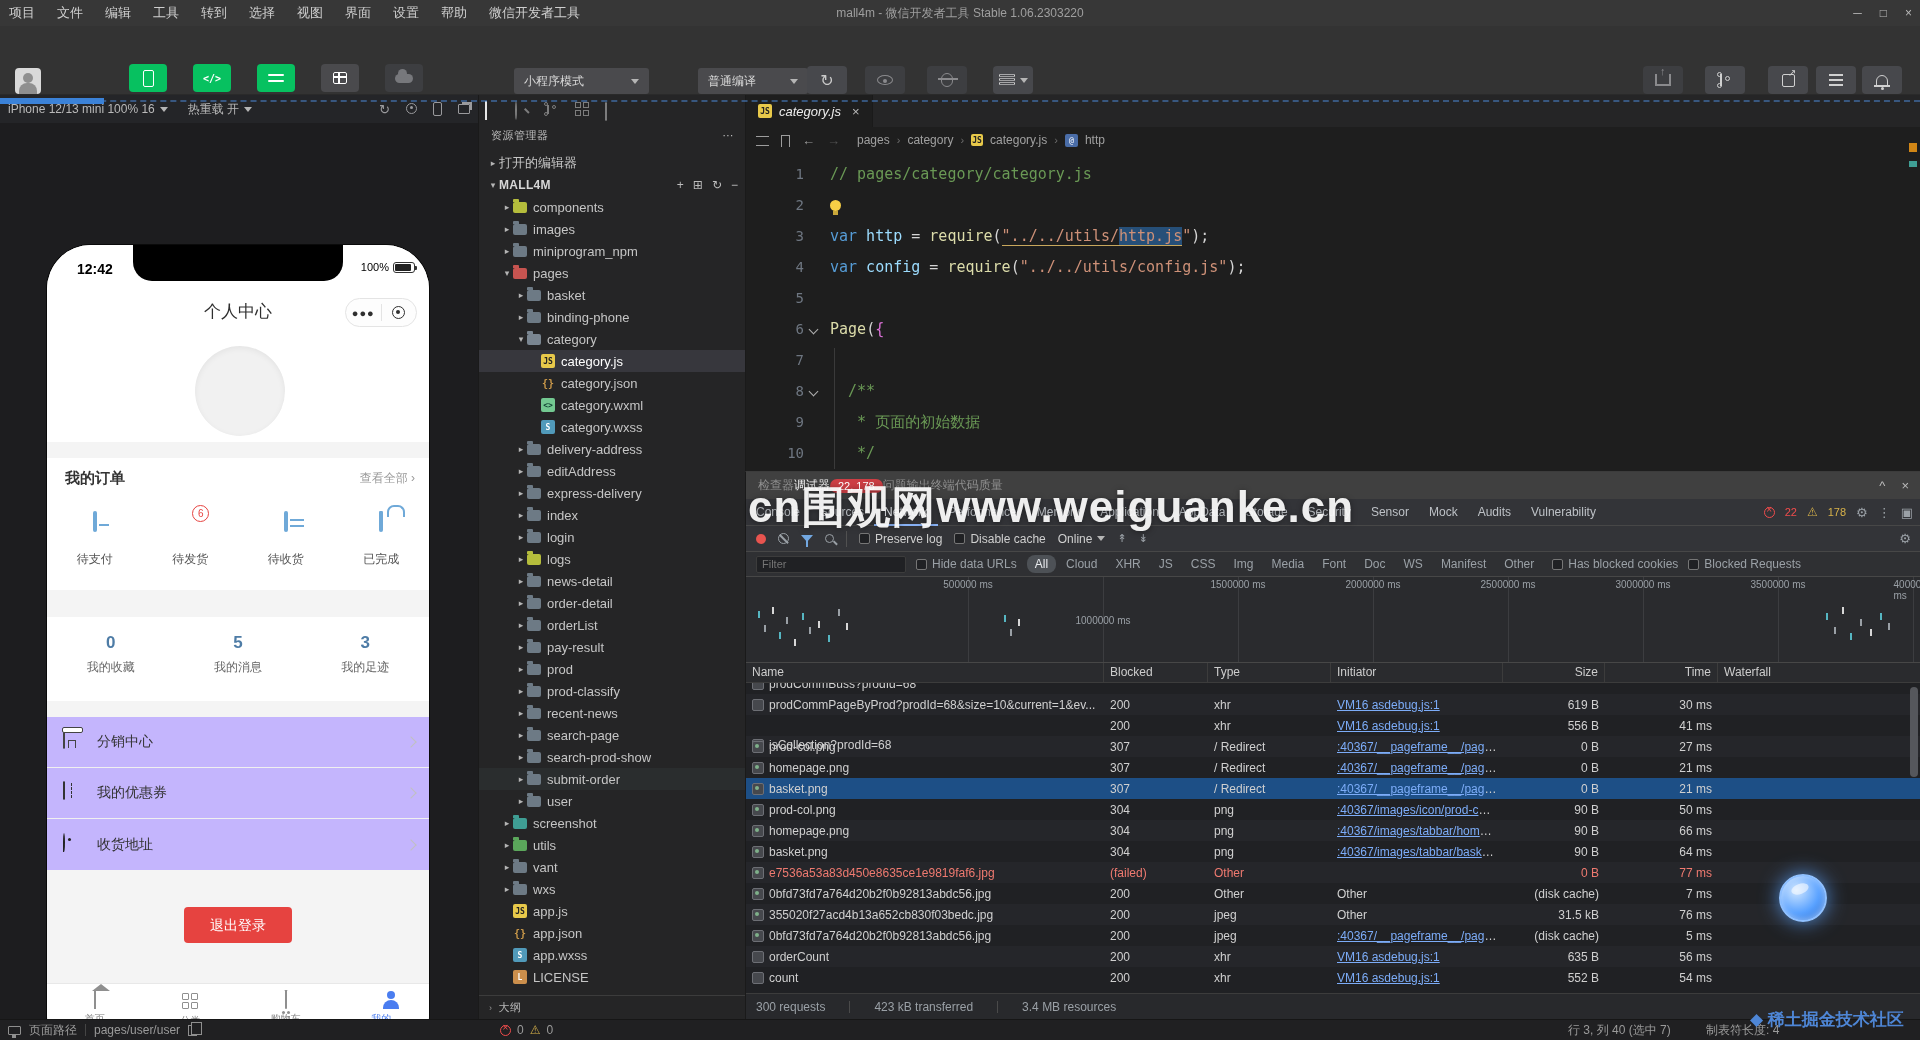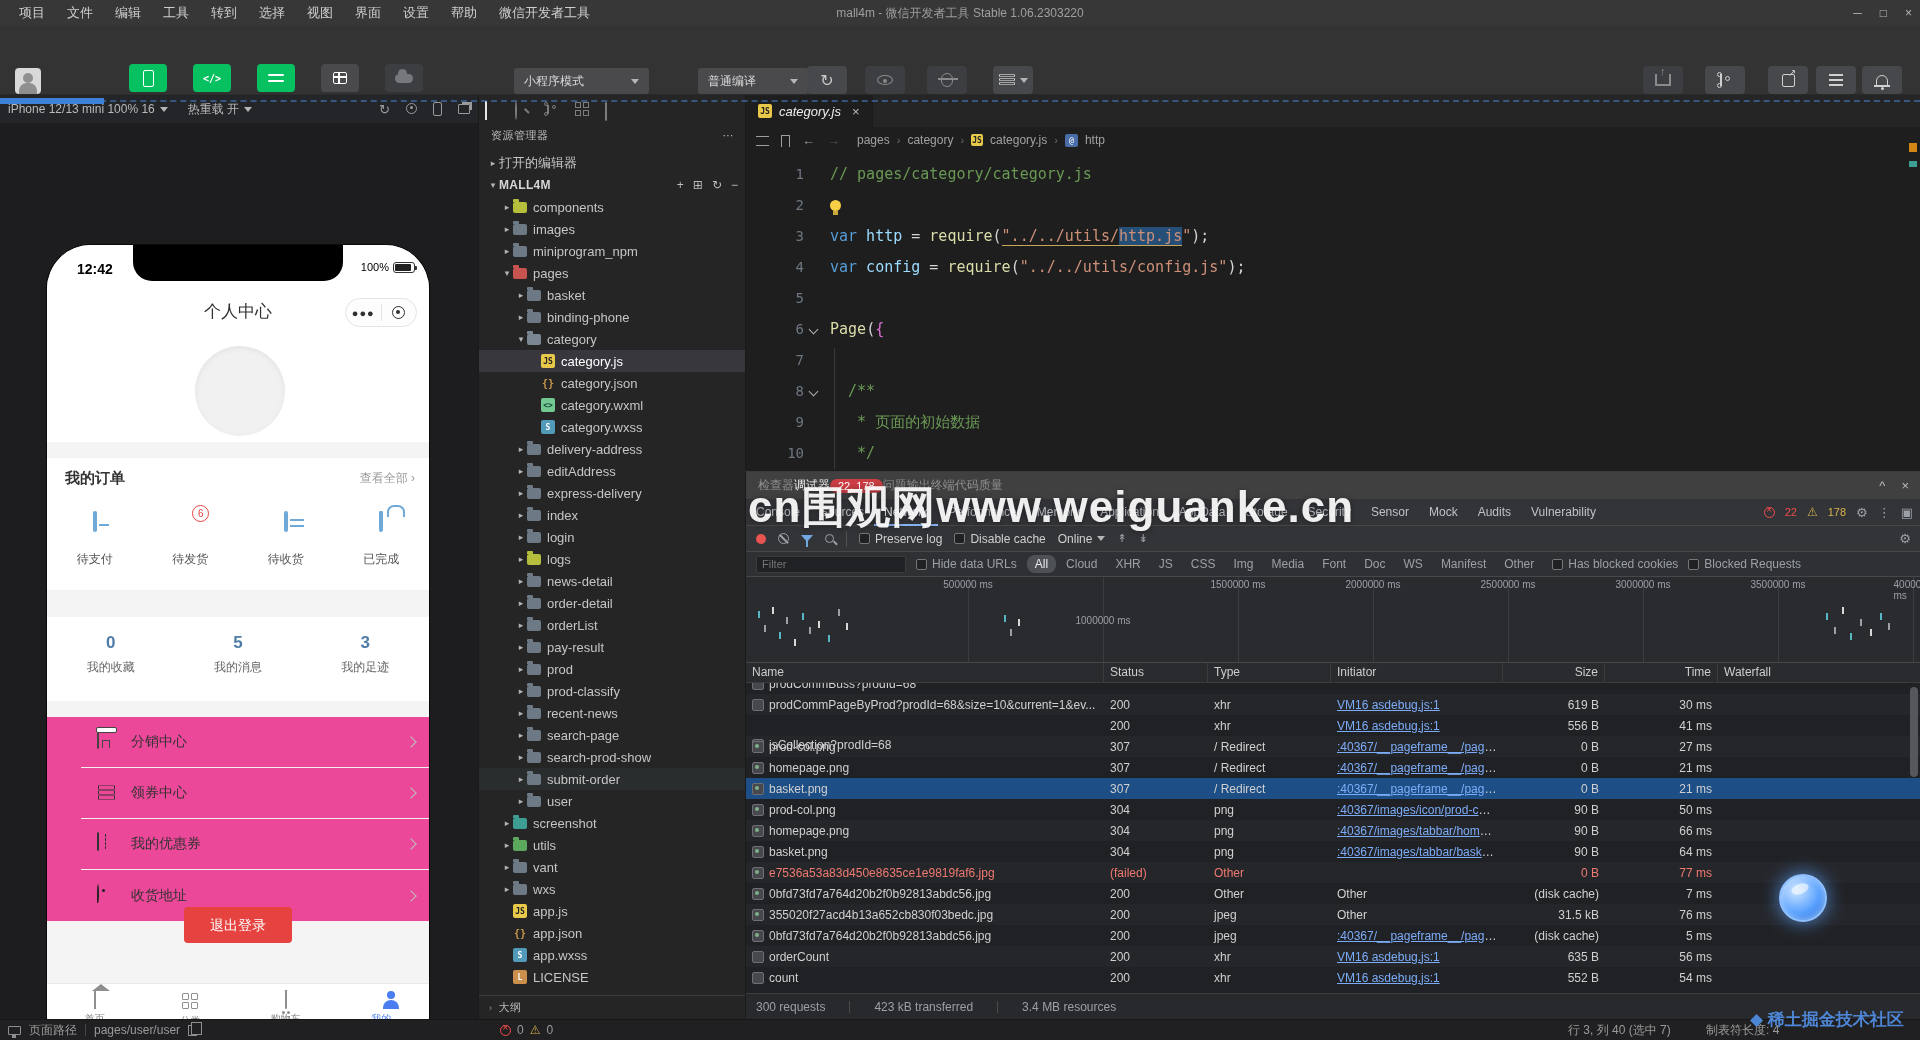--- a/index.html
+++ b/index.html
@@ -3,21 +3,21 @@
 <meta charset="utf-8">
 <style>
   * { margin:0; padding:0; box-sizing:border-box; }
   html,body { width:1920px; height:1040px; overflow:hidden; background:#1d1d1f;
     font-family:"Liberation Sans","DejaVu Sans",sans-serif; }
   .abs { position:absolute; }
   #app { position:relative; width:1920px; height:1040px; background:#1d1d1f; }
 
   
   #menubar { left:0; top:0; width:1920px; height:26px; background:#373737; display:flex; align-items:center; color:#cfcfcf; font-size:13px; }
-  #menus { display:flex; gap:4px; padding-left:10px; }
+  #menus { display:flex; gap:4px; }
   .menu-item { padding:3px 9px; cursor:default; }
   #win-title { position:absolute; left:0; right:0; text-align:center; color:#9f9f9f; font-size:12px; pointer-events:none; }
   #win-controls { position:absolute; right:8px; top:0; height:26px; display:flex; gap:18px; align-items:center; color:#b9b9b9; font-size:12px; }
 
   
   #toolbar { left:0; top:26px; width:1920px; height:69px; background:#333333; border-bottom:1px solid #2a2a2a; }
   #avatar { left:15px; top:42px; width:26px; height:26px; border-radius:4px; background:#d9d9d9; overflow:hidden; }
   #avatar .head { position:absolute; left:8px; top:5px; width:10px; height:10px; border-radius:50%; background:#8f8f8f; }
   #avatar .body { position:absolute; left:4px; top:15px; width:18px; height:12px; border-radius:8px 8px 0 0; background:#8f8f8f; }
   .tbtn { position:absolute; width:56px; text-align:center; }
@@ -106,21 +106,21 @@
   .oi-doc { width:28px; height:26px; border:2px solid #6fa9d8; border-radius:4px; background:#eaf4fc; position:relative; }
   .oi-doc::before { content:""; position:absolute; left:4px; top:6px; width:14px; height:2px; background:#6fa9d8; }
   .oi-doc::after { content:""; position:absolute; left:4px; top:12px; width:14px; height:2px; background:#6fa9d8; }
   .oi-bag { width:30px; height:22px; border:2px solid #6fa9d8; border-radius:3px 3px 5px 5px; background:#eaf4fc; margin-top:6px; position:relative; }
   .oi-bag::before { content:""; position:absolute; left:6px; top:-8px; width:14px; height:10px; border:2px solid #6fa9d8; border-bottom:none; border-radius:7px 7px 0 0; }
   .o-badge { position:absolute; left:56%; top:-8px; width:17px; height:17px; border:1px solid #e64340; border-radius:50%; background:#fff; color:#e64340; font-size:10px; line-height:15px; text-align:center; }
   #stats-row { position:absolute; left:0; right:0; top:372px; height:84px; background:#fff; display:flex; }
   .stat { flex:1; text-align:center; padding-top:16px; }
   .stat .v { font-size:17px; font-weight:bold; color:#4e7ca6; }
   .stat .l { margin-top:6px; font-size:12px; color:#666; }
-  #ph-menu { position:absolute; left:0; right:0; top:472px; background:#ec4899;padding-left:34px; }
+  #ph-menu { position:absolute; left:0; right:0; top:472px; background:#c4b5fd; }
   .m-row { height:51px; display:flex; align-items:center; padding:0 16px; border-bottom:1px solid #f0f0f0; position:relative; }
   .m-row:last-child { border-bottom:none; }
   .m-ic { width:22px; height:22px; margin-right:12px; position:relative; }
   .m-lbl { font-size:14px; color:#333; }
   .m-chev { position:absolute; right:14px; width:8px; height:8px; border-right:1.5px solid #c0c0c0; border-top:1.5px solid #c0c0c0; transform:rotate(45deg); }
   .mi-shop { width:18px; height:16px; border:1.5px solid #444; border-radius:2px; margin-top:3px; position:relative; }
   .mi-shop::before { content:""; position:absolute; left:-2px; top:-4px; width:19px; height:4px; border:1.5px solid #444; border-radius:2px; background:#fff; }
   .mi-shop::after { content:""; position:absolute; left:4px; bottom:0; width:6px; height:7px; border:1.5px solid #444; border-bottom:none; }
   .mi-coupons { position:relative; width:20px; height:20px; }
   .mi-coupons span { position:absolute; left:1px; width:17px; height:7px; border:1.5px solid #333; transform:rotateX(55deg); }
@@ -493,25 +493,20 @@
             <div class="l">我的足迹</div>
           </div>
         </div>
       <div id="ph-menu">
           <div class="m-row">
             <div class="m-ic"><span class="mi-shop"></span></div>
             <span class="m-lbl">分销中心</span>
             <span class="m-chev"></span>
           </div>
           <div class="m-row">
-            <div class="m-ic"><span class="mi-coupons"><span style="top: 2px;"></span><span style="top: 7px;"></span><span style="top: 12px;"></span></span></div>
-            <span class="m-lbl">领券中心</span>
-            <span class="m-chev"></span>
-          </div>
-          <div class="m-row">
             <div class="m-ic"><span class="mi-ticket"></span></div>
             <span class="m-lbl">我的优惠券</span>
             <span class="m-chev"></span>
           </div>
           <div class="m-row">
             <div class="m-ic"><span class="mi-pin"></span></div>
             <span class="m-lbl">收货地址</span>
             <span class="m-chev"></span>
           </div>
         </div>
@@ -938,21 +933,21 @@
         <span class="tl-mark" style="left: 1088px; top: 50px; background: rgb(154, 160, 166);"></span>
         <span class="tl-mark" style="left: 1096px; top: 30px; background: rgb(215, 215, 215);"></span>
         <span class="tl-mark" style="left: 1104px; top: 56px; background: rgb(86, 182, 194);"></span>
         <span class="tl-mark" style="left: 1114px; top: 42px; background: rgb(154, 160, 166);"></span>
         <span class="tl-mark" style="left: 1124px; top: 52px; background: rgb(215, 215, 215);"></span>
         <span class="tl-mark" style="left: 1134px; top: 36px; background: rgb(86, 182, 194);"></span>
         <span class="tl-mark" style="left: 1142px; top: 46px; background: rgb(154, 160, 166);"></span>
       </div>
     <div id="nt-table-head">
         <span class="hcell" style="width: 358px; flex: 0 0 auto;">Name</span>
-        <span class="hcell" style="width: 104px; flex: 0 0 auto;">Status</span>
+        <span class="hcell" style="width: 104px; flex: 0 0 auto;">Blocked</span>
         <span class="hcell" style="width: 123px; flex: 0 0 auto;">Type</span>
         <span class="hcell" style="width: 172px; flex: 0 0 auto;">Initiator</span>
         <span class="hcell r" style="width: 102px; flex: 0 0 auto;">Size</span>
         <span class="hcell r" style="width: 113px; flex: 0 0 auto;">Time</span>
         <span class="hcell" style="width: 203px; flex: 0 0 auto;">Waterfall</span>
       </div>
     <div id="nt-rows">
         <div class="nrow partial">
           <div class="inner nrow" style="background: transparent;">
             <span class="ncell" style="width: 358px;"><span class="fico doc"></span>prodCommBuss?prodId=68</span>

